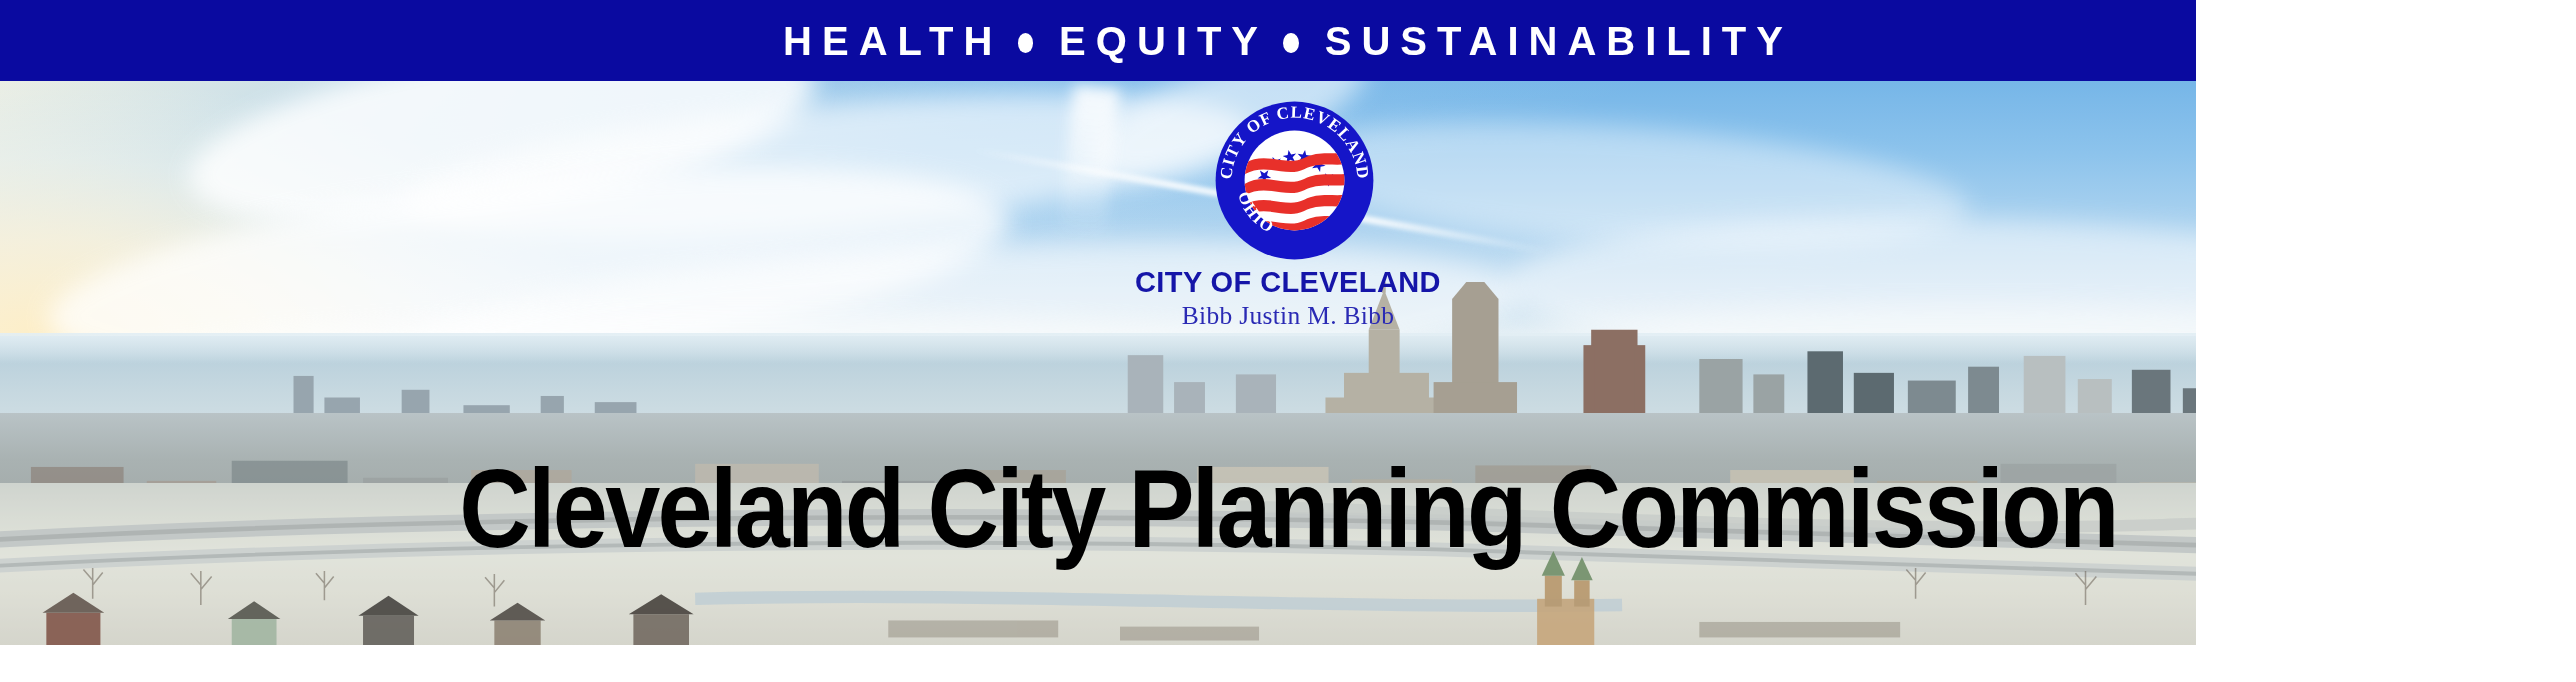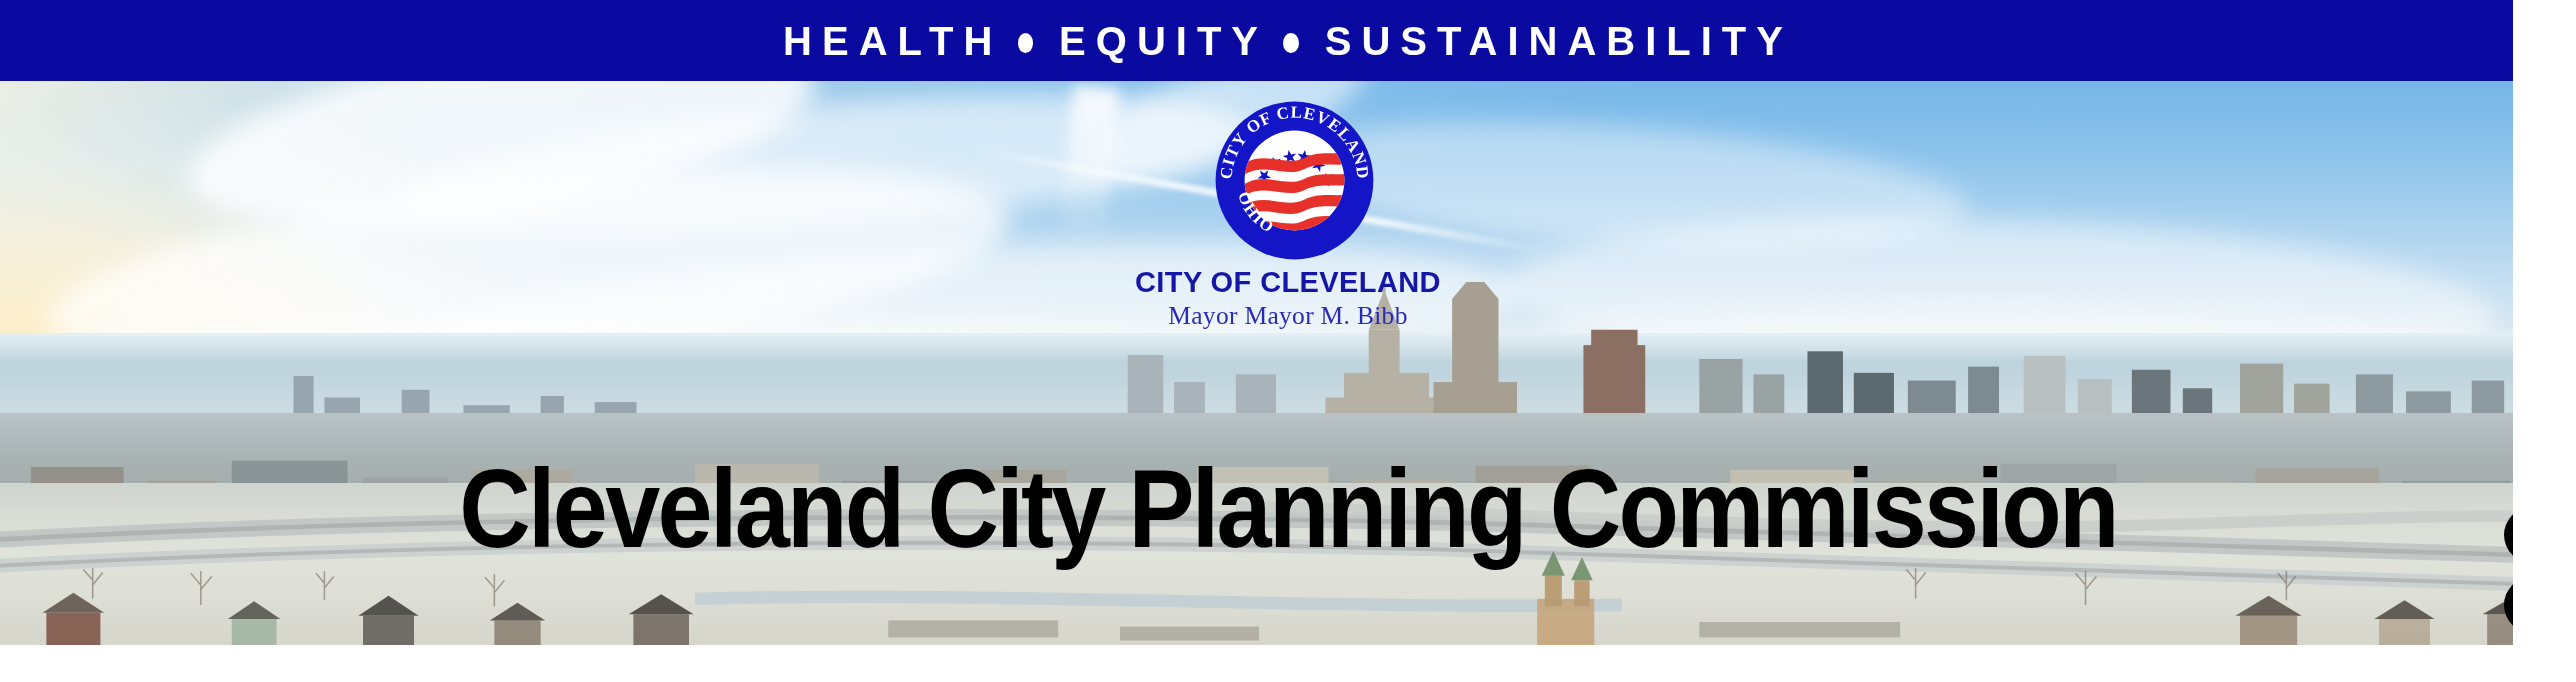--- a/index.html
+++ b/index.html
@@ -8,21 +8,21 @@
   html, body {
     width: 2576px;
     height: 682px;
     background: #ffffff;
     font-family: "Liberation Sans", sans-serif;
     overflow: hidden;
   }
 
   #page {
     position: relative;
-    width: 2513px;
+    width: 2196px;
     height: 682px;
     background: #0369a1;
     overflow: hidden;
   }
 
   
   #tagline-banner {
     position: absolute;
     top: 0; left: 0;
     width: 2576px;
@@ -467,21 +467,21 @@
           <textPath href="#arcTop" startOffset="50%" text-anchor="middle">CITY OF CLEVELAND</textPath>
         </text>
         <text font-family="Liberation Serif, serif" font-size="21" font-weight="bold" fill="#ffffff" letter-spacing="2">
           <textPath href="#arcBottom" startOffset="22%" text-anchor="middle">OHIO</textPath>
         </text>
       </svg>
     </div>
 
     <div id="logo-caption">
       <div class="city-name">CITY OF CLEVELAND</div>
-      <div class="mayor-name">Mayor Mayor M. Bibb</div>
+      <div class="mayor-name">Bibb Justin M. Bibb</div>
     </div>
 
     <div id="main-title">Cleveland City Planning Commission</div>
 
     <div id="social-rail">
 
       <a class="social-icon">
         <svg viewBox="0 0 72 72" xmlns="http://www.w3.org/2000/svg">
           <defs>
             <mask id="ytMask">

